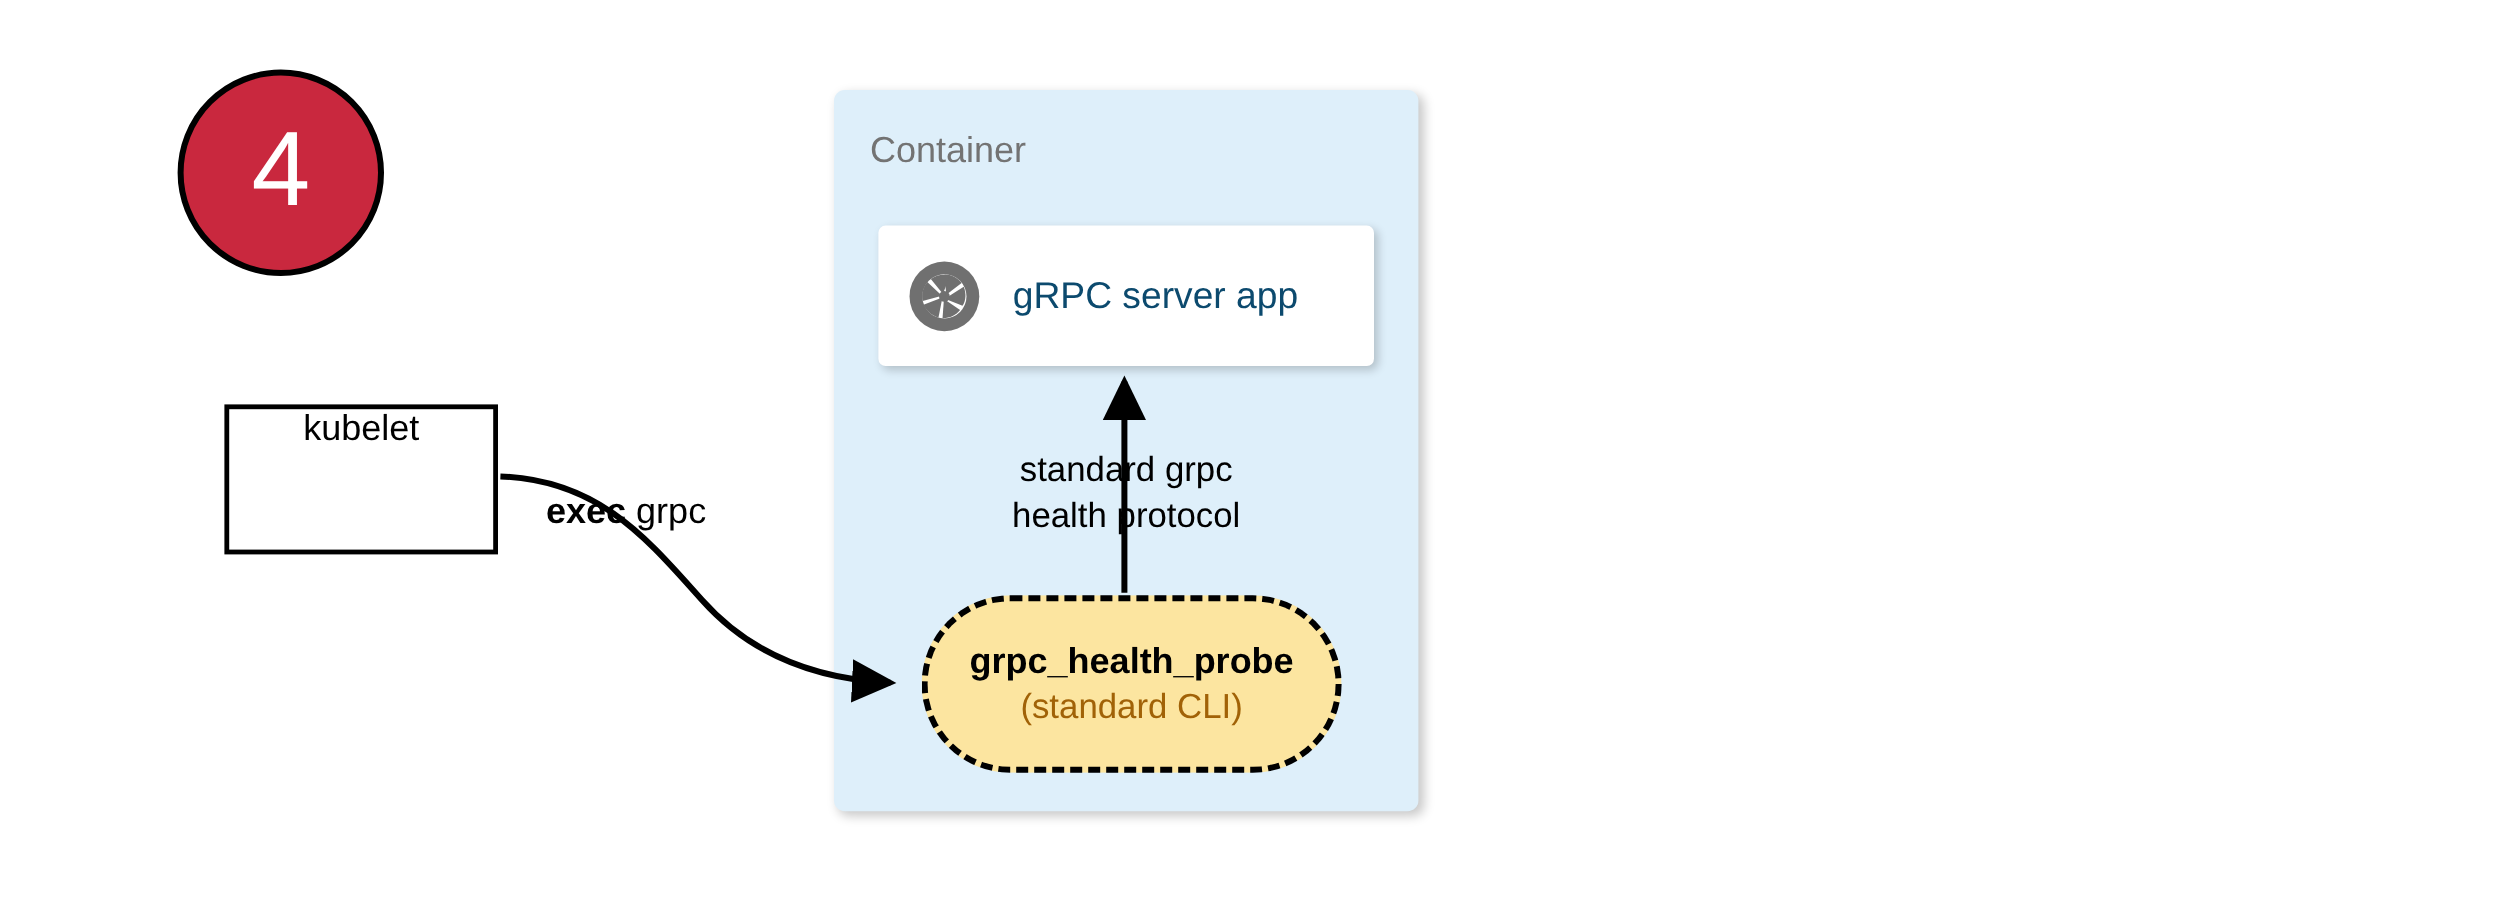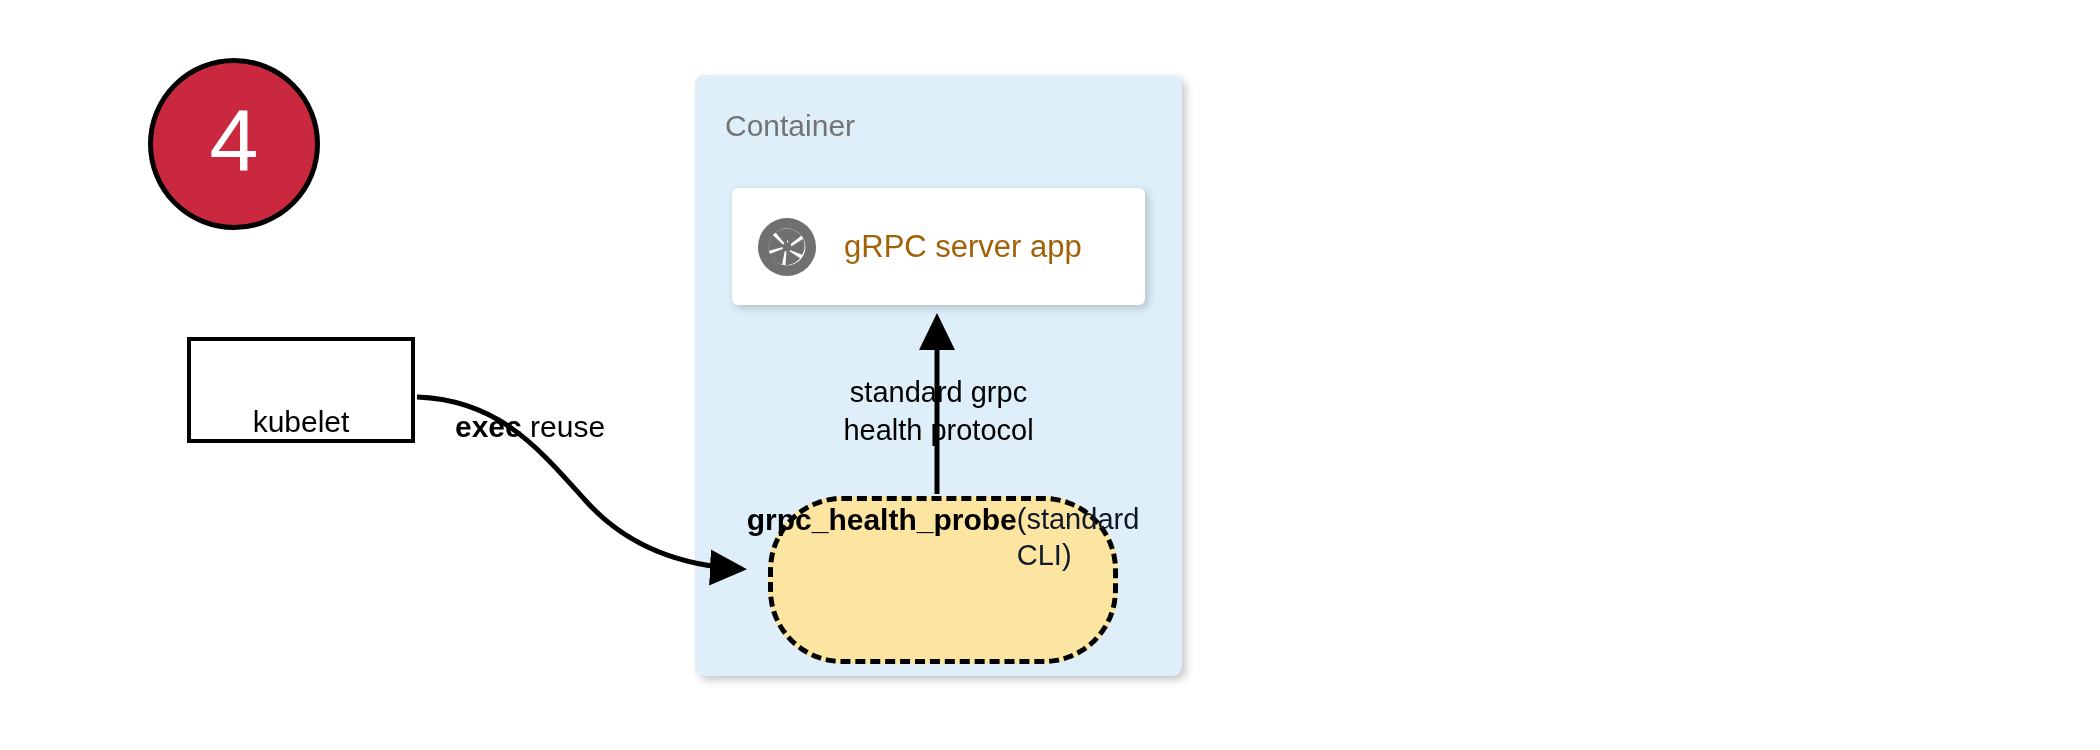--- a/index.html
+++ b/index.html
@@ -80,37 +80,37 @@
     padding-left: 24px;
   }
   .aperture-icon {
     width: 62px;
     height: 62px;
     flex: 0 0 62px;
     display: block;
   }
   .server-card-label {
     font-size: 31px;
-    color: #a16207;
+    color: #0c4a6e;
     margin-left: 26px;
     white-space: nowrap;
   }
 
   
   .kubelet-box {
     position: absolute;
     left: 187px;
     top: 337px;
     width: 228px;
-    height: 106px;
+    height: 125px;
     background: #ffffff;
     border: 4px solid #000000;
     box-sizing: border-box;
     display: flex;
-    align-items: flex-end;
+    align-items: flex-start;
     justify-content: center;
   }
   .kubelet-label {
     font-size: 30px;
     color: #000000;
   }
 
   
   .exec-probe-label {
     position: absolute;
@@ -136,39 +136,39 @@
     color: #000000;
     pointer-events: none;
   }
 
   
   .probe-box {
     position: absolute;
     left: 768px;
     top: 496px;
     width: 350px;
-    height: 168px;
+    height: 148px;
     background: #FCE5A0;
     border: 5px dashed #000000;
     border-radius: 74px;
     box-sizing: border-box;
     display: flex;
-    flex-direction: row;
-    align-items: flex-start;
+    flex-direction: column;
+    align-items: center;
     justify-content: center;
   }
   .probe-title {
     font-size: 30px;
     font-weight: bold;
     color: #000000;
     line-height: 1.25;
   }
   .probe-subtitle {
     font-size: 29px;
-    color: #0f172a;
+    color: #a16207;
     line-height: 1.25;
   }
 
   
   .arrows-layer {
     position: absolute;
     left: 0;
     top: 0;
     width: 2100px;
     height: 750px;
@@ -215,21 +215,21 @@
         <circle cx="32" cy="32" r="4.6" fill="#707070"></circle>
       </svg>
     </span>
     <span class="server-card-label">gRPC server app</span>
   </div>
 
   <div class="kubelet-box">
     <span class="kubelet-label">kubelet</span>
   </div>
 
-  <div class="exec-probe-label"><b>exec</b><span> reuse</span></div>
+  <div class="exec-probe-label"><b>exec</b><span> grpc</span></div>
 
   <div class="protocol-label">
     <div>standard grpc</div>
     <div>health protocol</div>
   </div>
 
   <div class="probe-box">
     <div class="probe-title">grpc_health_probe</div>
     <div class="probe-subtitle">(standard CLI)</div>
   </div>

